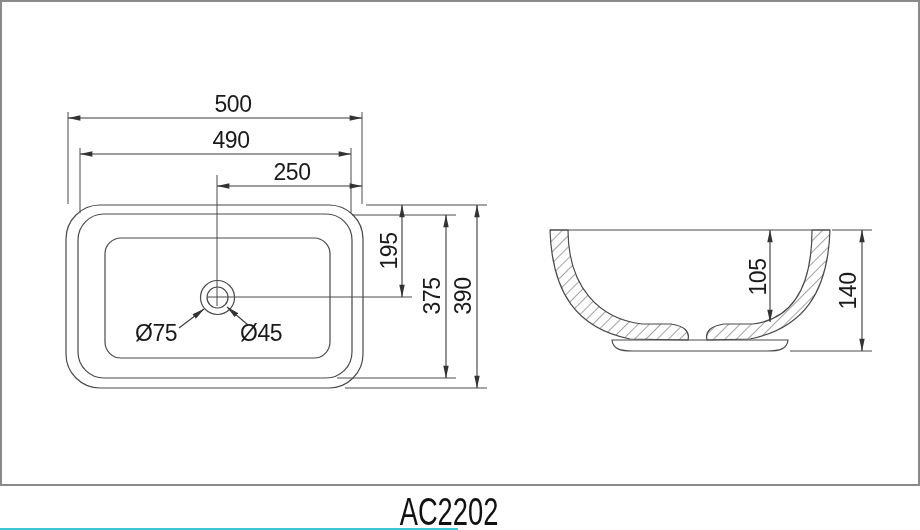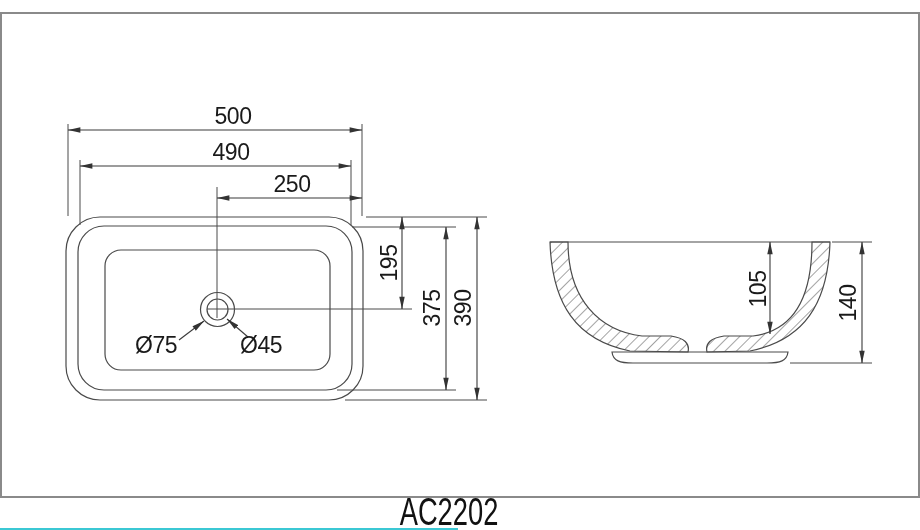--- a/index.html
+++ b/index.html
@@ -1,21 +1,21 @@
 <!DOCTYPE html>
 <html><head>
 <meta charset="utf-8">
 <style>
   html,body { margin:0; padding:0; }
   body {
     width:920px; height:530px; background:#ffffff; position:relative;
     overflow:hidden; font-family:"Liberation Sans", sans-serif;
   }
   .panel {
-    position:absolute; left:0; top:12px; width:916px; height:482px;
+    position:absolute; left:0; top:0; width:916px; height:482px;
     border:2px solid #8a8a8a; background:#fff;
   }
   svg { display:block; }
   .ln   { fill:none; stroke:#4a4a4a; stroke-width:1.2; }
   .thin { fill:none; stroke:#4a4a4a; stroke-width:1; }
   .dim  { fill:none; stroke:#3a3a3a; stroke-width:1.1;
           marker-start:url(#arr); marker-end:url(#arr); }
   .lead { fill:none; stroke:#3a3a3a; stroke-width:1.1; marker-end:url(#arr); }
   .hatched { fill:url(#hatch); stroke:#4a4a4a; stroke-width:1.2; }
   .plate   { fill:#ffffff; stroke:#4a4a4a; stroke-width:1.2; }

